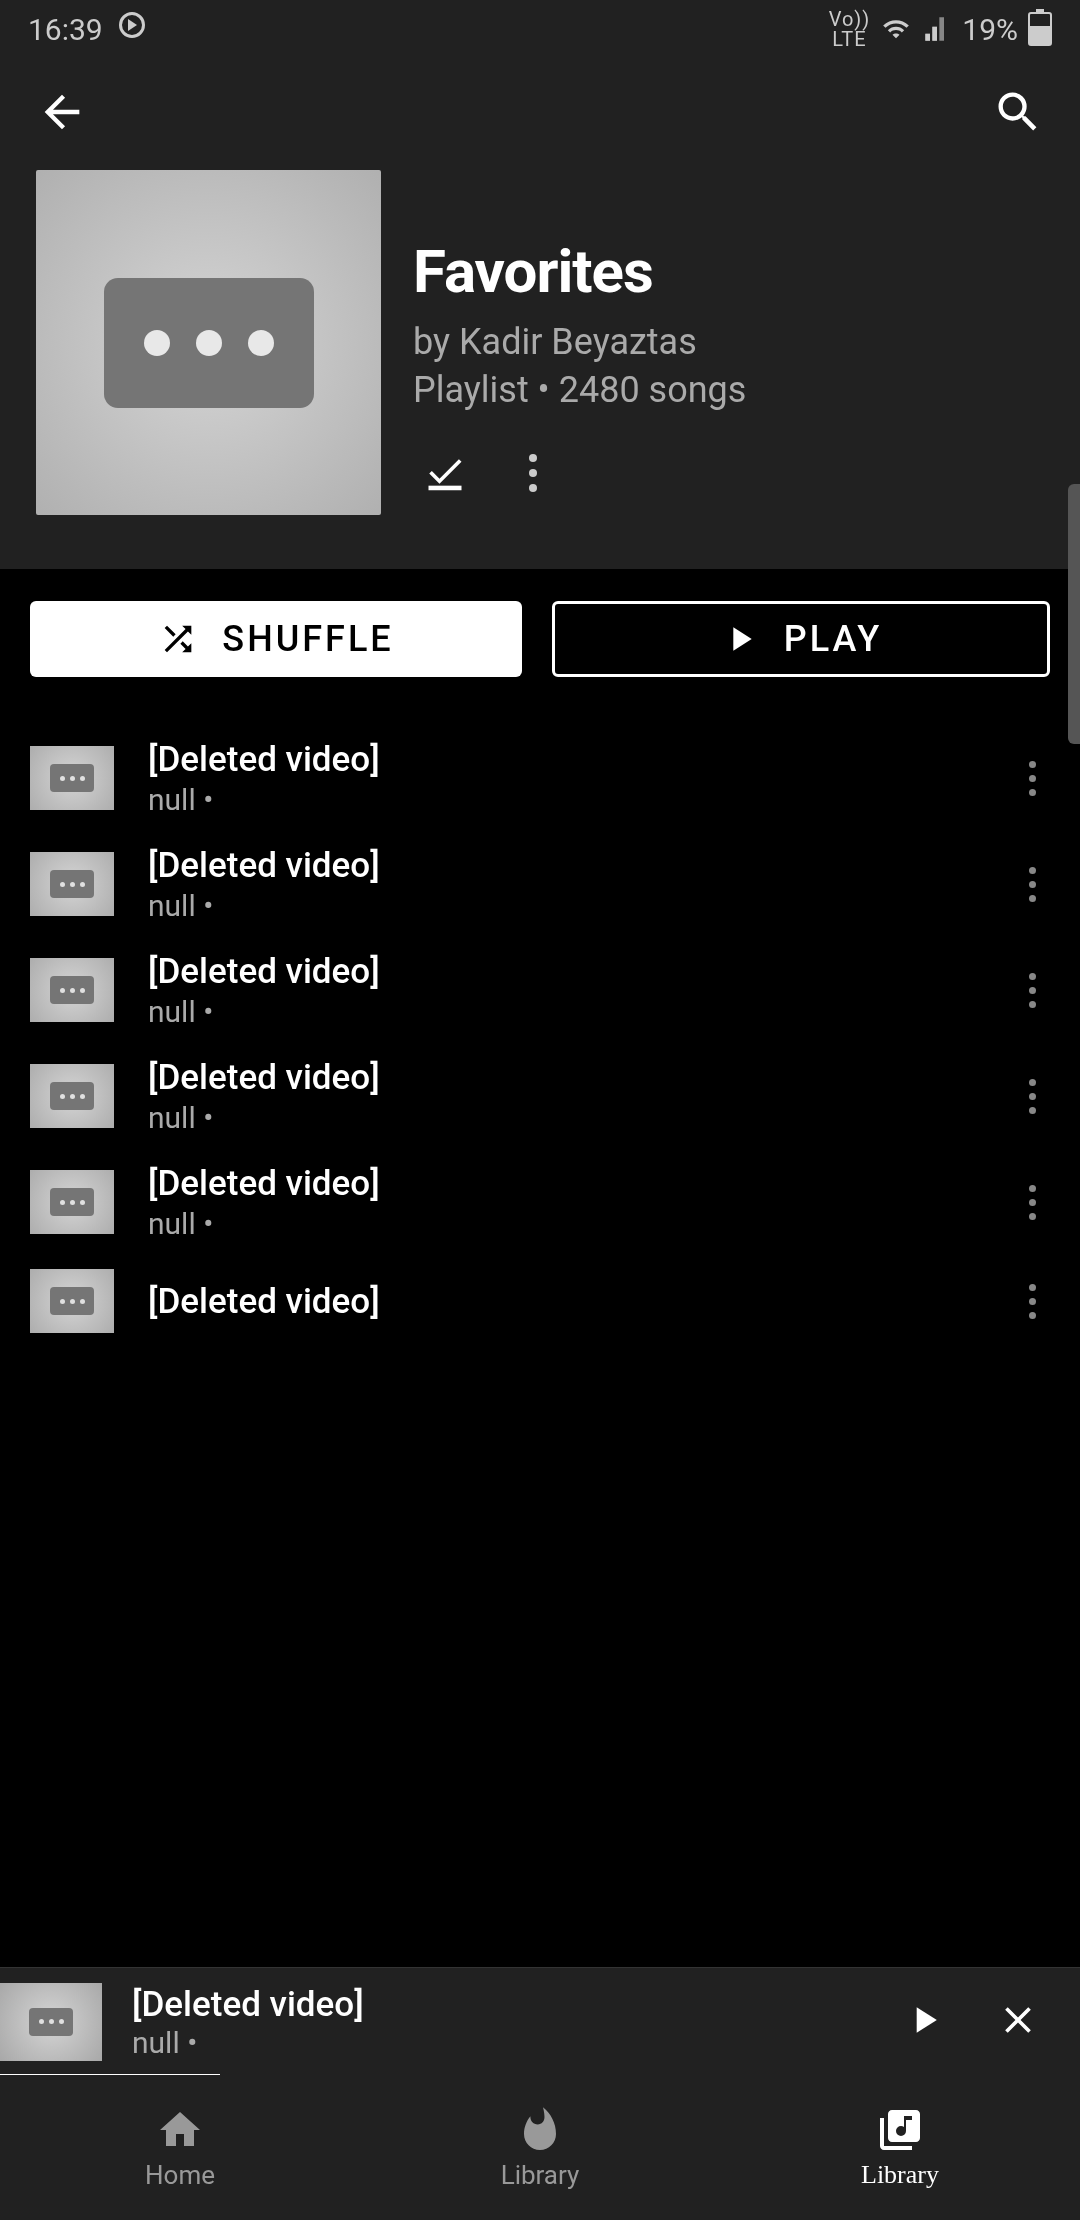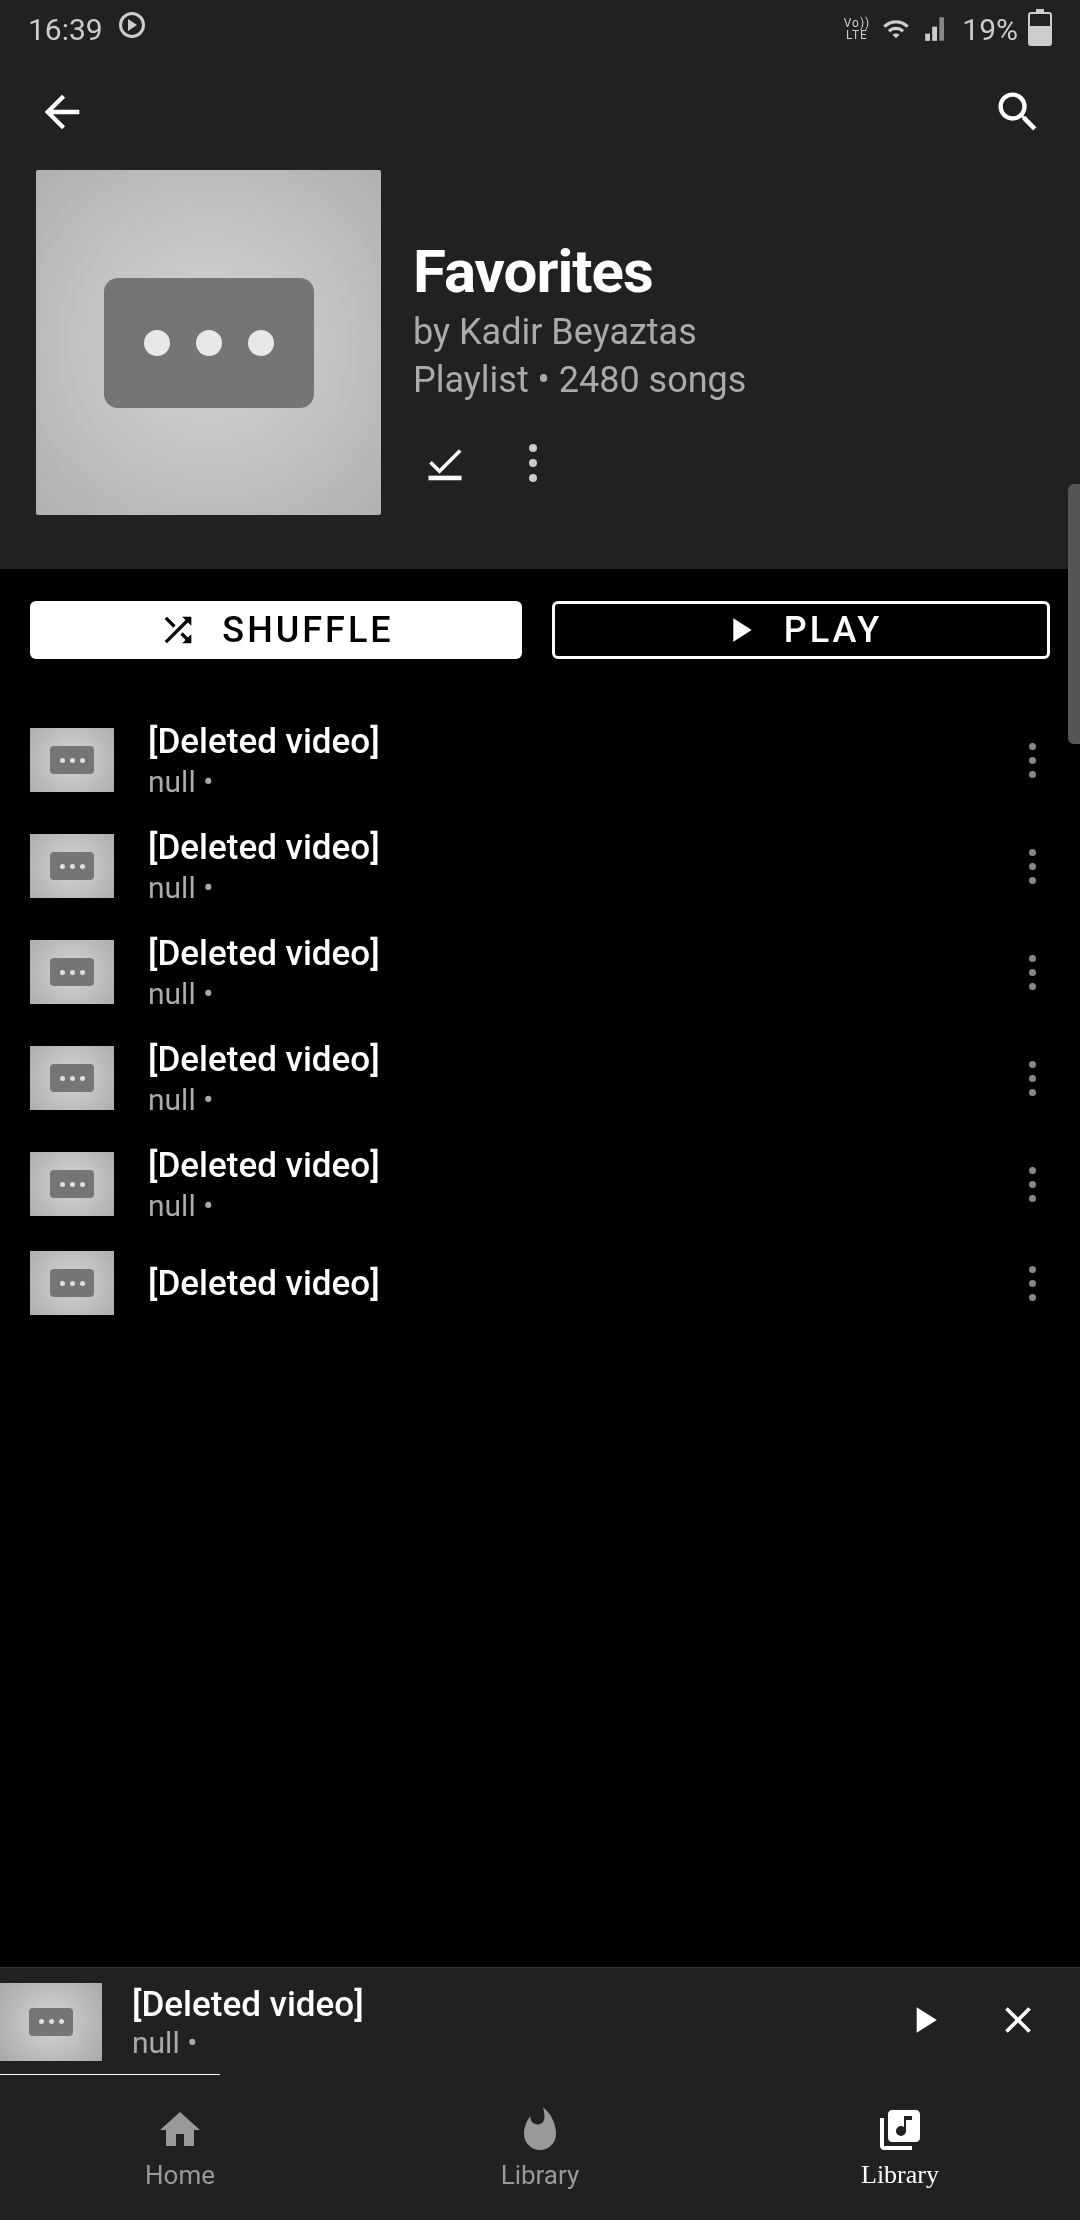--- a/index.html
+++ b/index.html
@@ -5,46 +5,46 @@
   * { margin: 0; padding: 0; box-sizing: border-box; }
   html, body { width: 1080px; height: 2220px; background: #000; font-family: Roboto, Arial, sans-serif; color: #fff; overflow: hidden; }
   
   
   .status-bar { height: 58px; background: #212121; display: flex; align-items: center; justify-content: space-between; padding: 0 28px; font-size: 30px; color: #ccc; }
   .status-left { display: flex; align-items: flex-start; gap: 16px; }
   .status-right { display: flex; align-items: center; gap: 10px; }
   .status-right .battery-pct { font-size: 30px; }
   .play-circle-icon { width: 26px; height: 26px; border: 3px solid #ccc; border-radius: 50%; display: flex; align-items: center; justify-content: center; }
   .play-circle-icon::after { content: ""; border-left: 9px solid #ccc; border-top: 6px solid transparent; border-bottom: 6px solid transparent; margin-left: 2px; }
-  .lte { font-size: 12px; line-height: 1; text-align: center; letter-spacing: 1px; }
+  .lte { font-size: 20px; line-height: 1; text-align: center; letter-spacing: 1px; }
   .battery { width: 24px; height: 34px; border: 2px solid #ccc; border-radius: 3px; position: relative; display: flex; align-items: flex-end; }
   .battery::before { content: ""; position: absolute; top: -5px; left: 6px; width: 8px; height: 4px; background: #ccc; }
   .battery-fill { width: 100%; height: 60%; background: #ccc; }
   
   
   .app-bar { height: 112px; background: #212121; display: flex; align-items: center; justify-content: space-between; padding: 0 36px; }
   .back-arrow svg, .search-icon svg { width: 52px; height: 52px; fill: #fff; }
   
   
   .header { background: #212121; padding: 0 40px 54px 36px; display: flex; gap: 32px; }
   .cover { width: 345px; height: 345px; background: #bdbdbd; display: flex; align-items: center; justify-content: center; border-radius: 2px; background: radial-gradient(circle at center, #d5d5d5 0%, #b0b0b0 100%); }
   .cover-inner { width: 210px; height: 130px; background: #757575; border-radius: 14px; display: flex; align-items: center; justify-content: center; gap: 26px; }
   .cover-dot { width: 26px; height: 26px; background: #e8e8e8; border-radius: 50%; }
   .meta { display: flex; flex-direction: column; padding-top: 66px; }
   .title { font-size: 60px; font-weight: 700; letter-spacing: -1px; }
-  .byline { font-size: 36px; color: #aaa; margin-top: 4px; }
+  .byline { font-size: 36px; color: #aaa; margin-top: 14px; }
   .subline { font-size: 36px; color: #aaa; margin-top: 6px; }
   .header-actions { display: flex; gap: 58px; margin-top: 38px; align-items: center; padding-left: 10px; }
   .check-icon svg { width: 44px; height: 44px; fill: #fff; }
   .more-vert { display: flex; flex-direction: column; gap: 7px; padding: 4px; }
   .more-vert span { width: 8px; height: 8px; background: #ccc; border-radius: 50%; }
   
   
   .actions { background: #000; display: flex; gap: 30px; padding: 32px 30px; }
-  .btn { flex: 1; height: 58px; border-radius: 6px; display: flex; align-items: center; justify-content: center; gap: 24px; font-size: 36px; font-weight: 500; letter-spacing: 3px; }
+  .btn { flex: 1; height: 76px; border-radius: 6px; display: flex; align-items: center; justify-content: center; gap: 24px; font-size: 36px; font-weight: 500; letter-spacing: 3px; }
   .btn-shuffle { background: #fff; color: #000; }
   .btn-play { background: #000; color: #fff; border: 3px solid #ffffff; }
   .btn svg { width: 40px; height: 40px; }
   .btn-shuffle svg { fill: #000; }
   .btn-play svg { fill: #fff; }
   
   
   .list { background: #000; padding: 16px 0; }
   .row { display: flex; align-items: center; padding: 14px 30px; gap: 34px; }
   .thumb { width: 84px; height: 64px; background: radial-gradient(circle at center, #d5d5d5 0%, #adadad 100%); display: flex; align-items: center; justify-content: center; flex-shrink: 0; }

